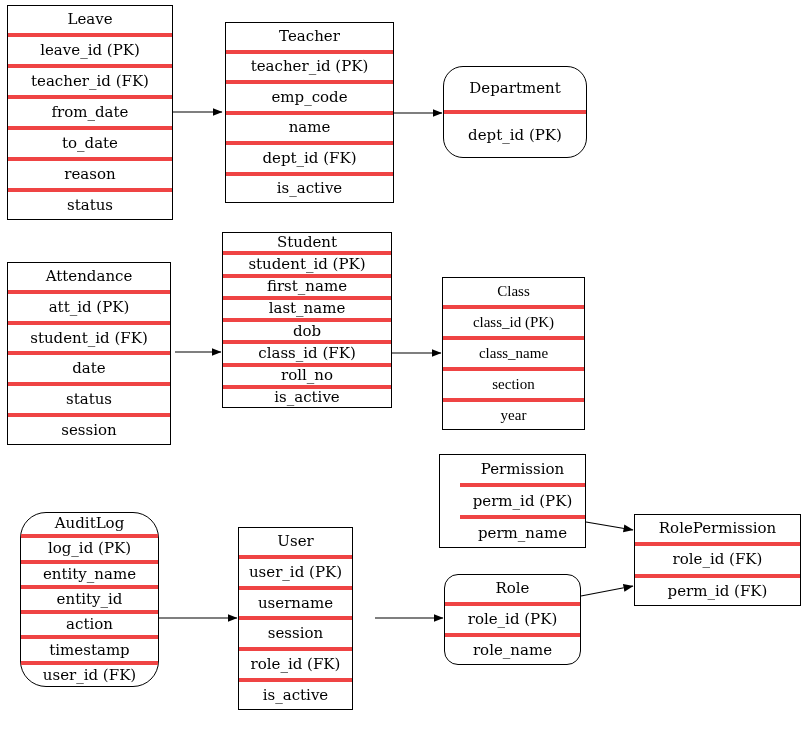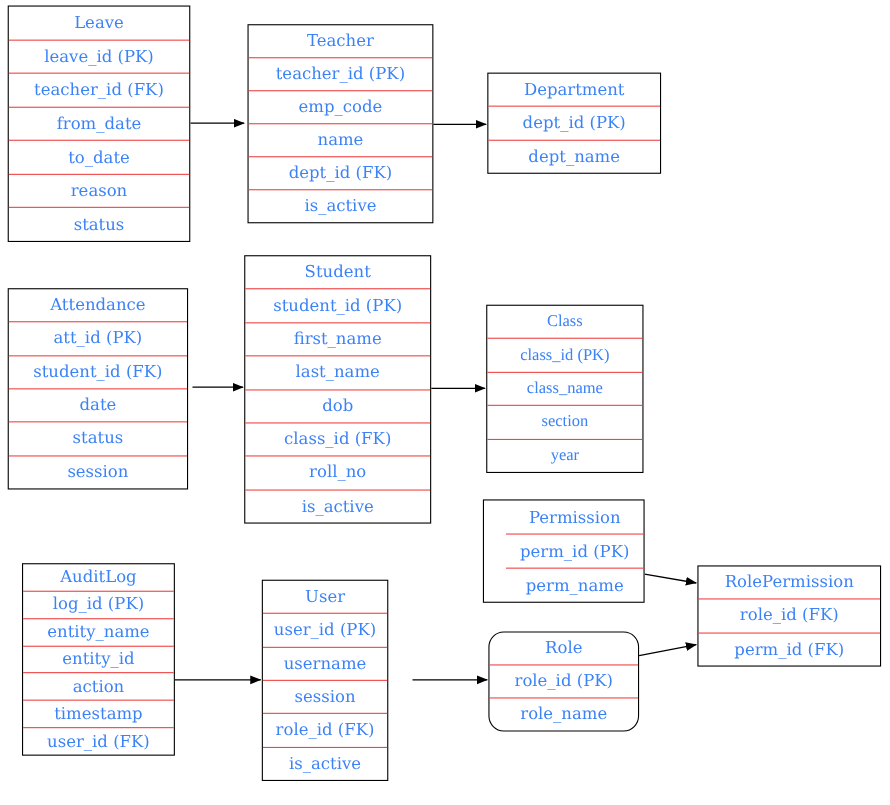--- a/index.html
+++ b/index.html
@@ -7,21 +7,21 @@
     padding: 0;
     background: #ffffff;
   }
   #canvas {
     position: relative;
     width: 809px;
     height: 732px;
     background: #ffffff;
     font-family: "DejaVu Serif", "Liberation Serif", serif;
     font-size: 15px;
-    color: #3b82f6;
+    color: #000000;
     overflow: hidden;
   }
   #edge-layer {
     position: absolute;
     left: 0;
     top: 0;
     width: 809px;
     height: 732px;
     pointer-events: none;
   }
@@ -31,21 +31,21 @@
     flex-direction: column;
     border: 1px solid #000000;
     background: #ffffff;
     box-sizing: border-box;
   }
   .cell {
     flex: 1 1 0;
     display: flex;
     align-items: center;
     justify-content: center;
-    border-top: 1px solid #ef4444;
+    border-top: 4px solid #ef4444;
     white-space: nowrap;
     line-height: 1;
     box-sizing: border-box;
   }
   .cell:first-child {
     border-top: none;
   }
   .edge-line {
     stroke: #000000;
     stroke-width: 1.2;
@@ -80,34 +80,33 @@
       <div class="cell">status</div>
     </div>
     <div class="table" style="left: 225px; top: 22px; width: 169px; height: 181px;">
       <div class="cell hdr">Teacher</div>
       <div class="cell">teacher_id (PK)</div>
       <div class="cell">emp_code</div>
       <div class="cell">name</div>
       <div class="cell">dept_id (FK)</div>
       <div class="cell">is_active</div>
     </div>
-    <div class="table" style="left: 443px; top: 66px; width: 158px; height: 92px;">
+    <div class="table" style="left: 443px; top: 66px; width: 144px; height: 92px; border-radius: 20px;">
       <div class="cell hdr">Department</div>
       <div class="cell">dept_id (PK)</div>
-      <div class="cell">dept_name</div>
     </div>
     <div class="table" style="left: 7px; top: 262px; width: 164px; height: 183px;">
       <div class="cell hdr">Attendance</div>
       <div class="cell">att_id (PK)</div>
       <div class="cell">student_id (FK)</div>
       <div class="cell">date</div>
       <div class="cell">status</div>
       <div class="cell">session</div>
     </div>
-    <div class="table" style="left: 222px; top: 232px; width: 170px; height: 244px;">
+    <div class="table" style="left: 222px; top: 232px; width: 170px; height: 176px;">
       <div class="cell hdr">Student</div>
       <div class="cell">student_id (PK)</div>
       <div class="cell">first_name</div>
       <div class="cell">last_name</div>
       <div class="cell">dob</div>
       <div class="cell">class_id (FK)</div>
       <div class="cell">roll_no</div>
       <div class="cell">is_active</div>
     </div>
     <div class="table" style="left: 442px; top: 277px; width: 143px; height: 153px; font-family: Liberation Serif, serif;">
@@ -125,21 +124,21 @@
     <div class="table" style="left: 634px; top: 514px; width: 167px; height: 92px; text-align: center;">
       <div class="cell hdr">RolePermission</div>
       <div class="cell">role_id (FK)</div>
       <div class="cell">perm_id (FK)</div>
     </div>
     <div class="table" style="left: 444px; top: 574px; width: 137px; height: 91px; border-radius: 14px;">
       <div class="cell hdr">Role</div>
       <div class="cell">role_id (PK)</div>
       <div class="cell">role_name</div>
     </div>
-    <div class="table" style="left: 20px; top: 512px; width: 139px; height: 175px;">
+    <div class="table" style="left: 20px; top: 512px; width: 139px; height: 175px; border-radius: 26px;">
       <div class="cell hdr">AuditLog</div>
       <div class="cell">log_id (PK)</div>
       <div class="cell">entity_name</div>
       <div class="cell">entity_id</div>
       <div class="cell">action</div>
       <div class="cell">timestamp</div>
       <div class="cell">user_id (FK)</div>
     </div>
     <div class="table" style="left: 238px; top: 527px; width: 115px; height: 183px;">
       <div class="cell hdr">User</div>

